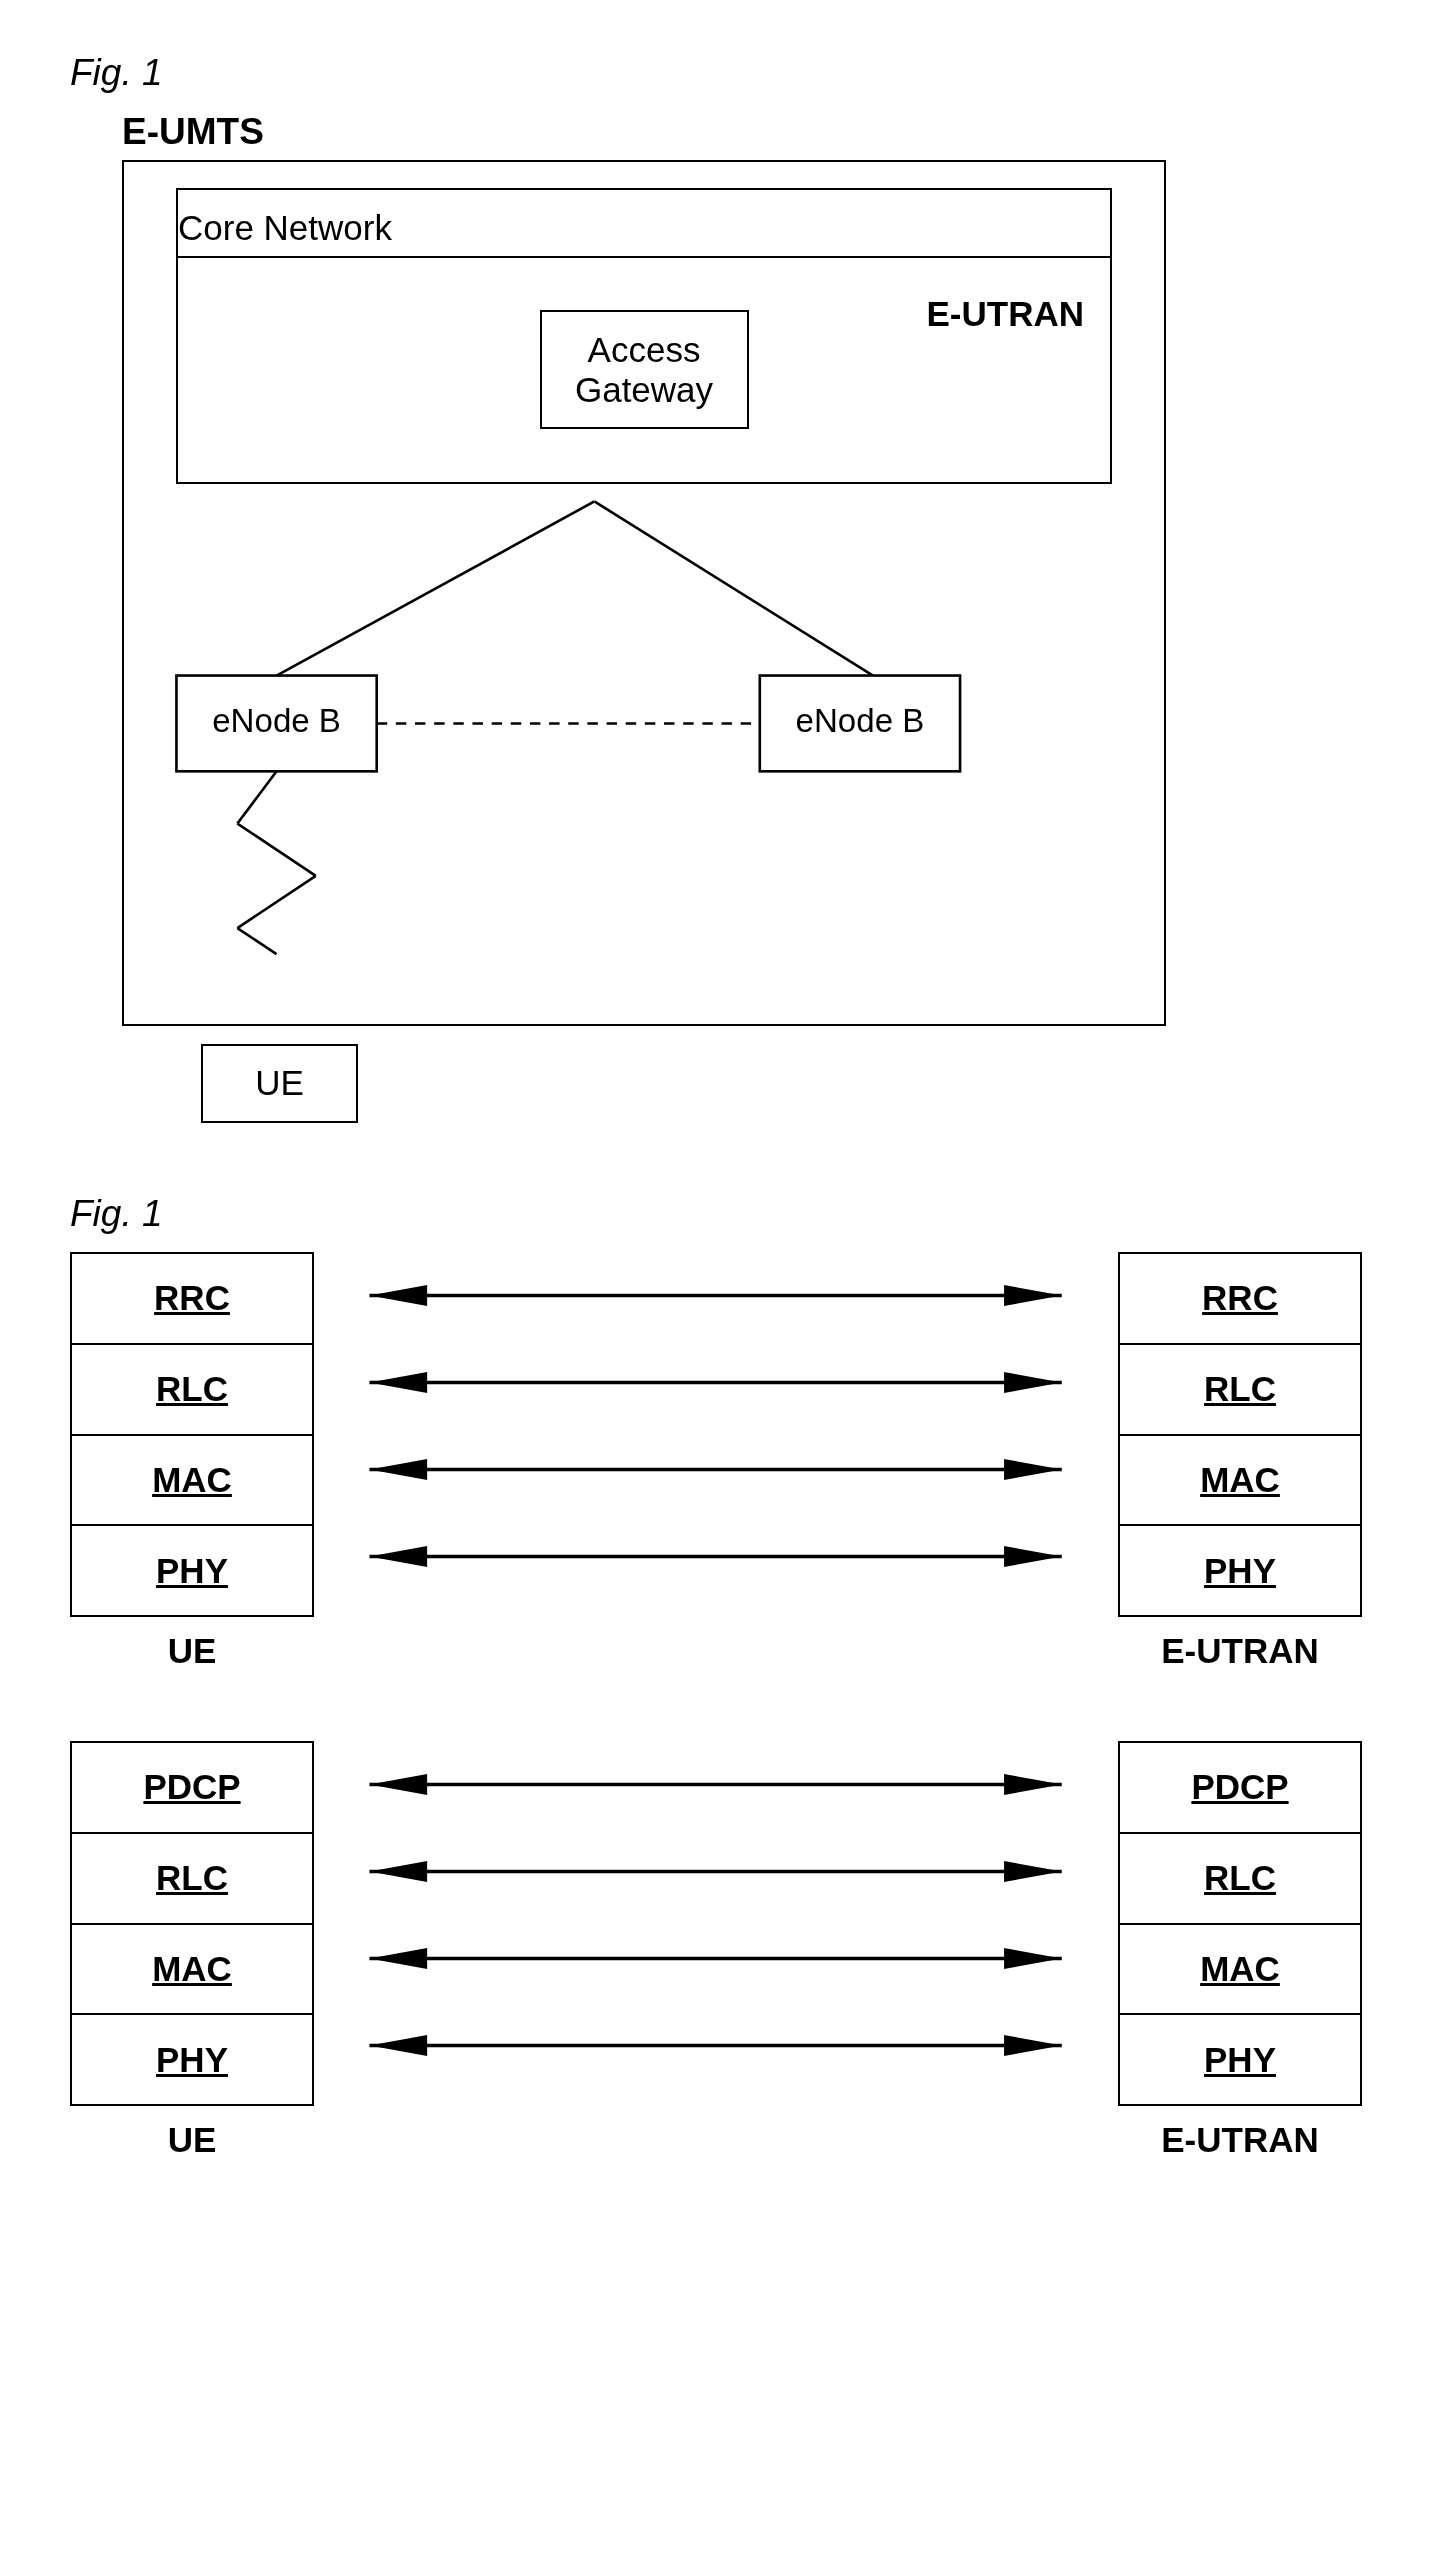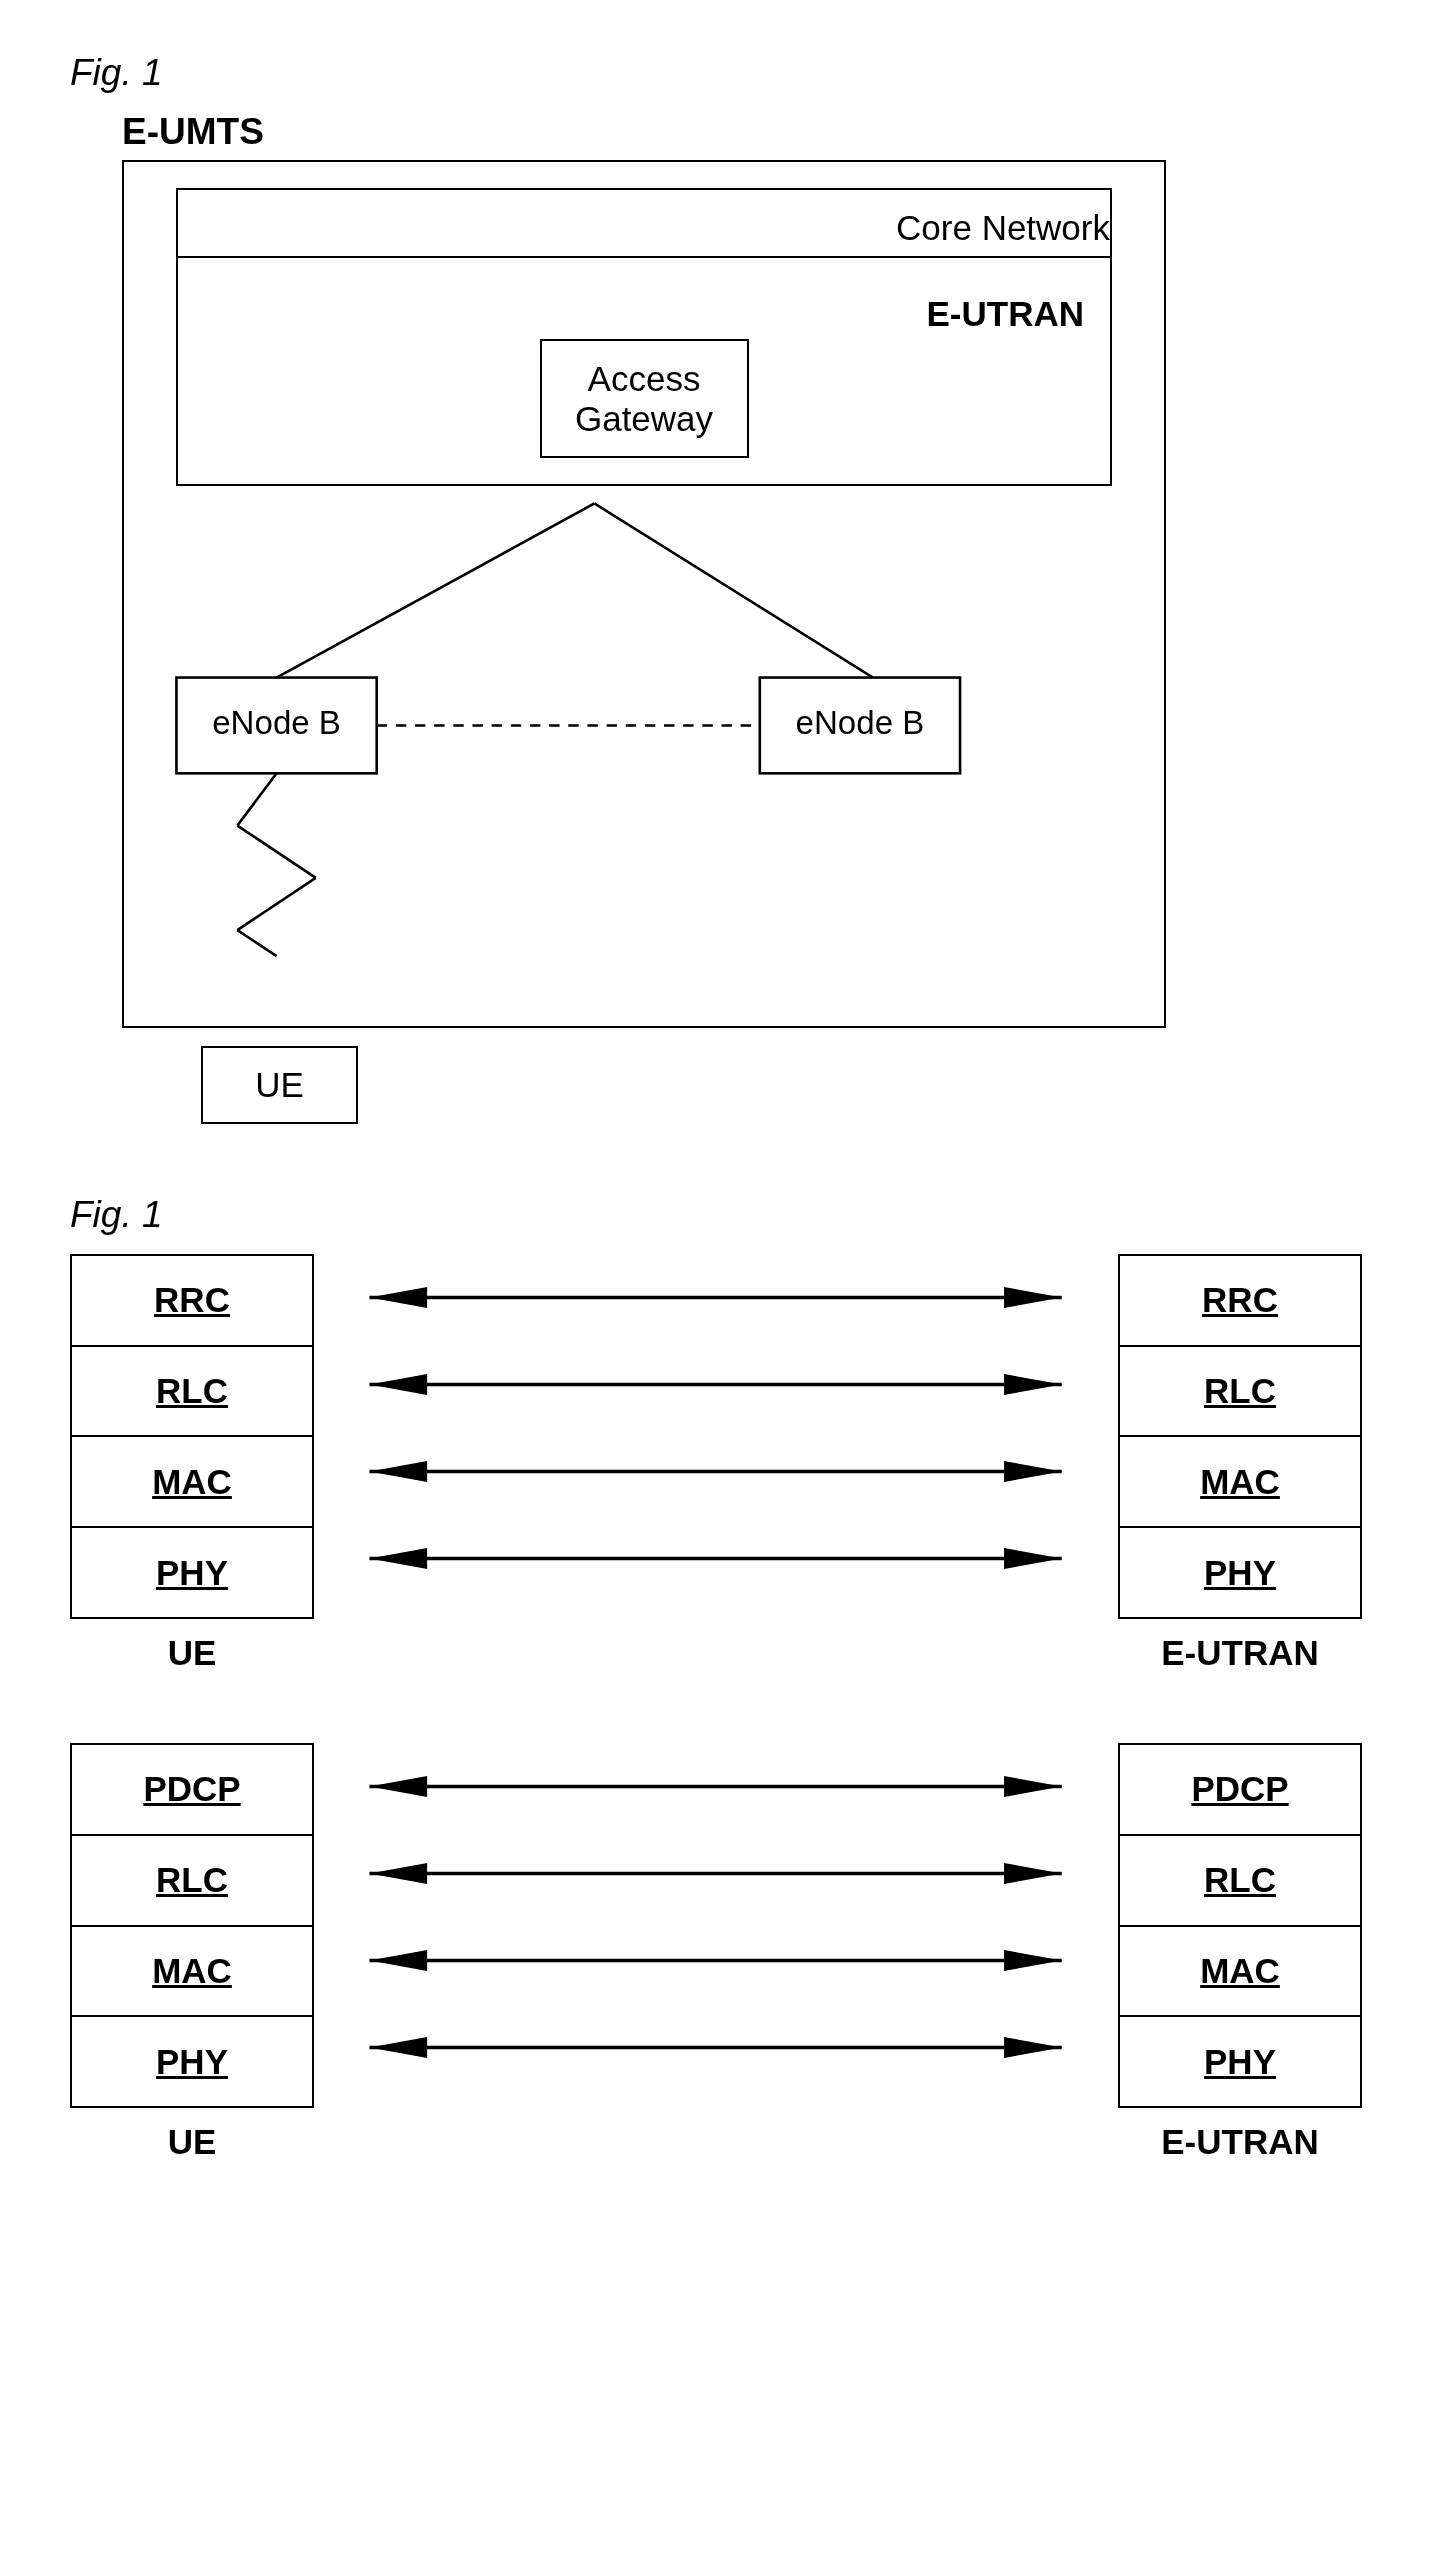--- a/index.html
+++ b/index.html
@@ -39,21 +39,21 @@
       padding-bottom: 35px;
     }
 
     .core-network-box {
       border: 2.6px solid #000;
       margin: 26px 52px 0 52px;
       position: relative;
     }
 
     .core-network-label {
-      text-align: right;
+      text-align: left;
       font-size: 35px;
       padding: 17.4px 0 8.7px 0;
       border-radius: 21px;
     }
 
     
     .core-network-divider {
       border-top: 2.6px solid #000;
       margin: 0;
     }
@@ -163,21 +163,21 @@
 <div class="fig1-container">
   <div class="figure-label">Fig. 1</div>
   <div class="eumts-label">E-UMTS</div>
 
   <div class="eumts-box" style="position:relative;">
 
     <div class="core-network-box" style="position:relative; min-height: 296px;">
       <div class="core-network-label">Core Network</div>
       <div class="core-network-divider"></div>
 
-      <div style="display:flex; justify-content:flex-end; padding: 26px 0 26px 0; position:relative;margin-top:29px;">
+      <div style="display:flex; justify-content:flex-end; padding: 26px 0 26px 0; position:relative;">
         <div class="access-gateway-box">
           <span>Access<br>Gateway</span>
         </div>
       </div>
 
       <div class="eutran-label">E-UTRAN</div>
     </div>
 
     <div style="position:relative; height: 505px;">
       <svg width="100%" height="100%" style="position:absolute;top:0;left:0;" viewBox="0 0 1194 580">

